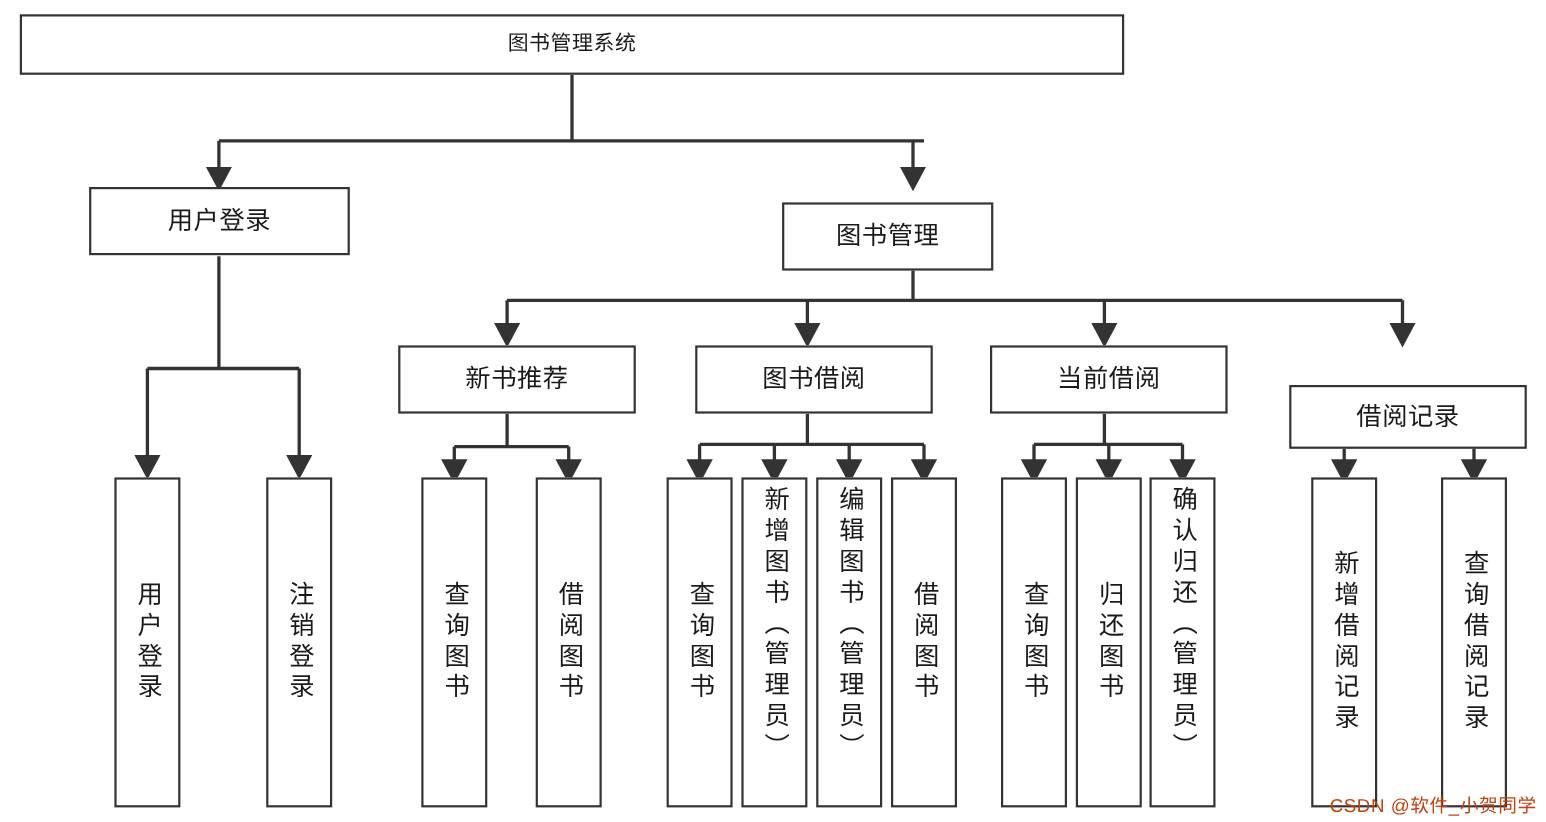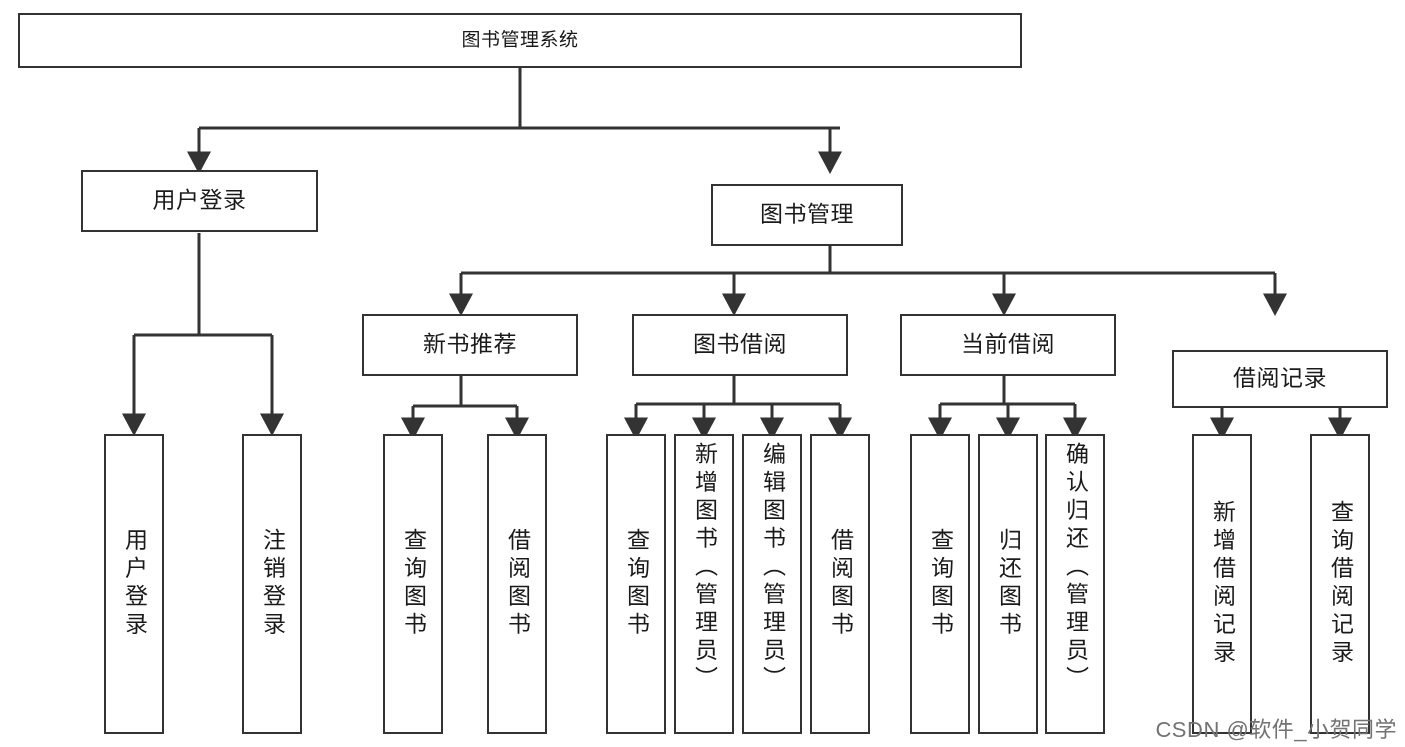--- a/index.html
+++ b/index.html
@@ -77,22 +77,22 @@
   .leaf-inner.top {
     align-items: flex-start;
     padding-top: 6px;
     box-sizing: border-box;
   }
   
   #watermark {
     position: absolute;
     right: 8px;
     bottom: 4px;
-    font-size: 22px;
-    color: #737373;
+    font-size: 17px;
+    color: #c2410c;
     letter-spacing: 0.5px;
     white-space: nowrap;
     pointer-events: none;
     font-family: "Liberation Sans", "DejaVu Sans", sans-serif;
   }
 </style>
 </head>
 <body>
 
 <div id="diagram-root">

